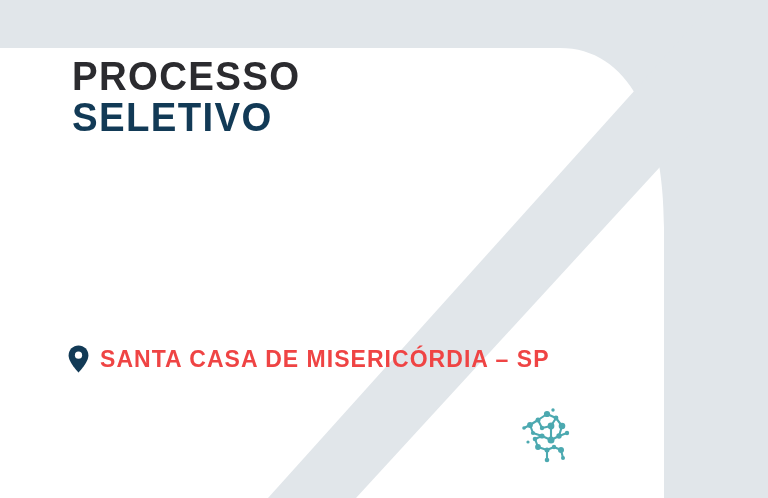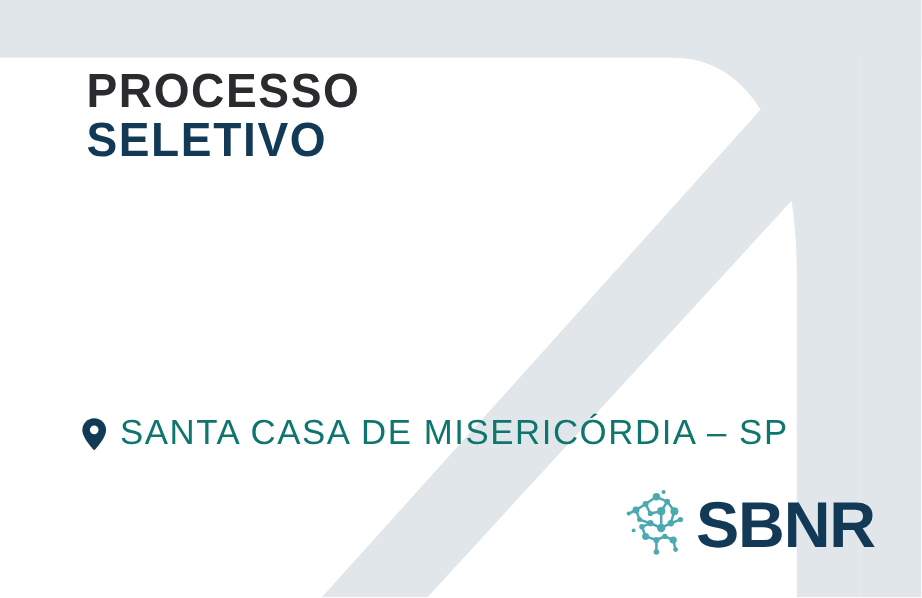--- a/index.html
+++ b/index.html
@@ -98,24 +98,24 @@
     gap: 11px;
   }
   .pin-icon {
     width: 21px;
     height: 28px;
     display: block;
     flex: none;
   }
   .venue-text {
     font-family: "Liberation Sans", sans-serif;
-    font-size: 29px;
-    font-weight: normal;
+    font-size: 23px;
+    font-weight: bold;
     letter-spacing: 0.045em;
-    color: #0f766e;
+    color: #ef4444;
     white-space: nowrap;
     text-transform: uppercase;
   }
 
   
   .logo {
     position: absolute;
     left: 518px;
     top: 406px;
     display: flex;
@@ -223,17 +223,16 @@
           <circle cx="29" cy="44" r="2.5"></circle>
           <circle cx="36" cy="41" r="2.2"></circle>
           <circle cx="43" cy="44" r="3.0"></circle>
           <circle cx="45" cy="52" r="2.0"></circle>
           <circle cx="29" cy="54" r="2.3"></circle>
           <circle cx="6" cy="22" r="1.8"></circle>
           <circle cx="35" cy="4" r="1.7"></circle>
           <circle cx="10" cy="36" r="1.6"></circle>
         </g>
       </svg>
-      <span class="logo-word">SBNR</span>
     </div>
 
   </div>
 </div>
 
 </body></html>

